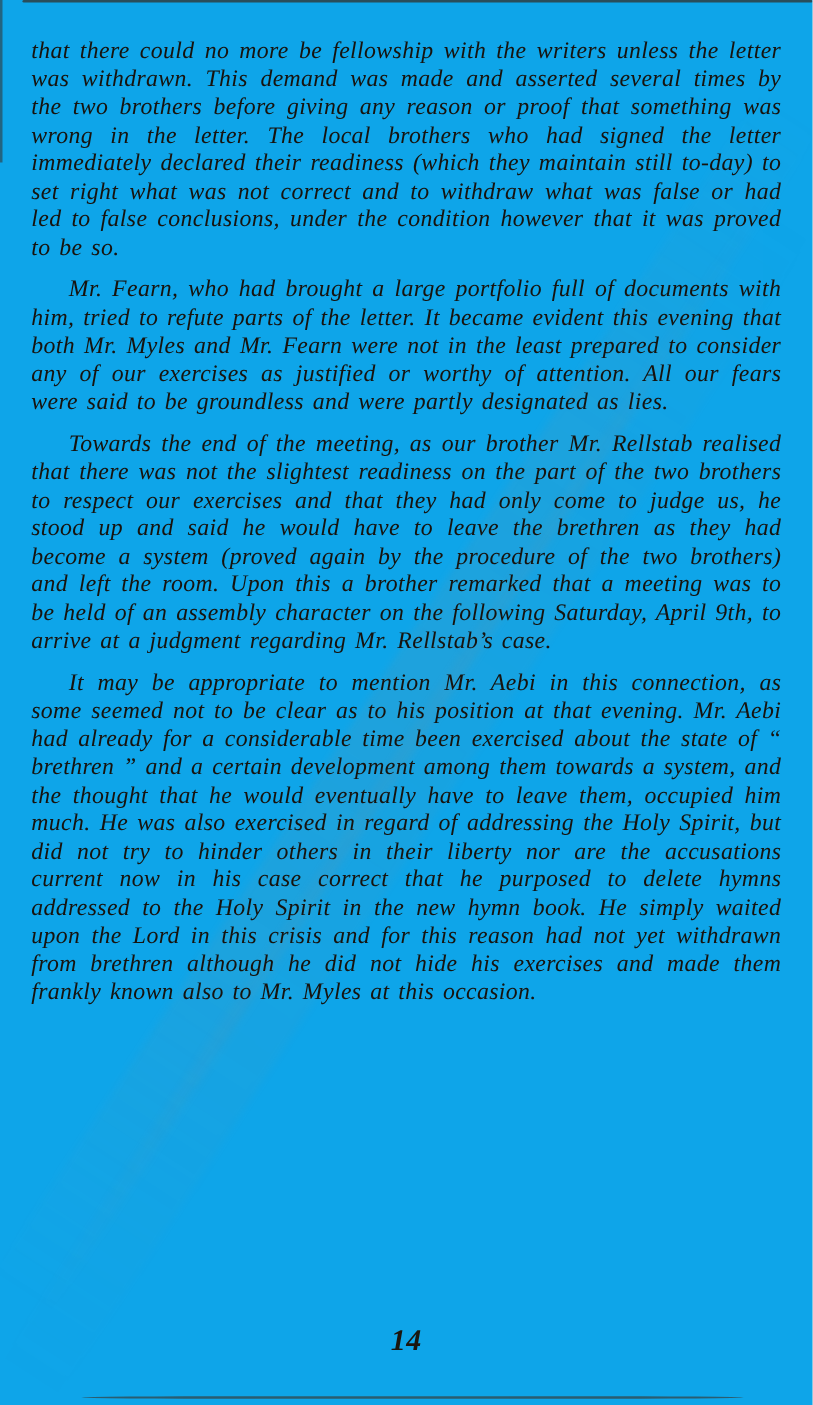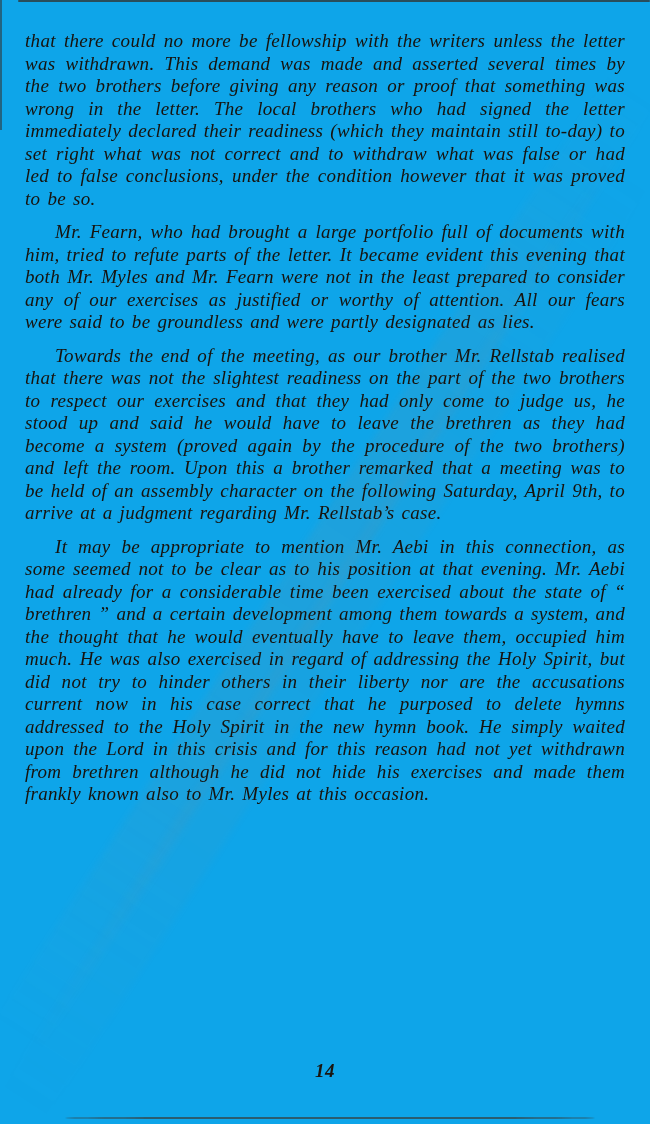--- a/index.html
+++ b/index.html
@@ -34,21 +34,21 @@
   }
   .para.no-indent {
     text-indent: 0;
   }
   .page-number {
     position: absolute;
     top: 1060px;
     left: 0;
     width: 100%;
     text-align: center;
-    font-size: 19px;
+    font-size: 24px;
     font-weight: bold;
     letter-spacing: 0.5px;
     color: #1a160f;
   }
   
   .watermark {
     position: absolute;
     top: 50%;
     left: 50%;
     width: 1350px;

